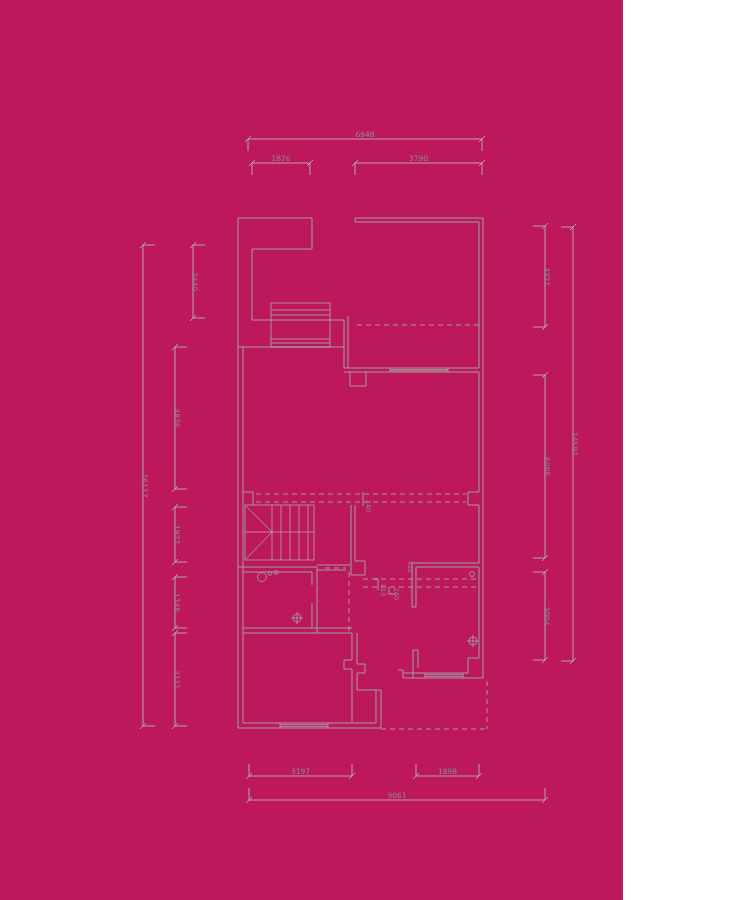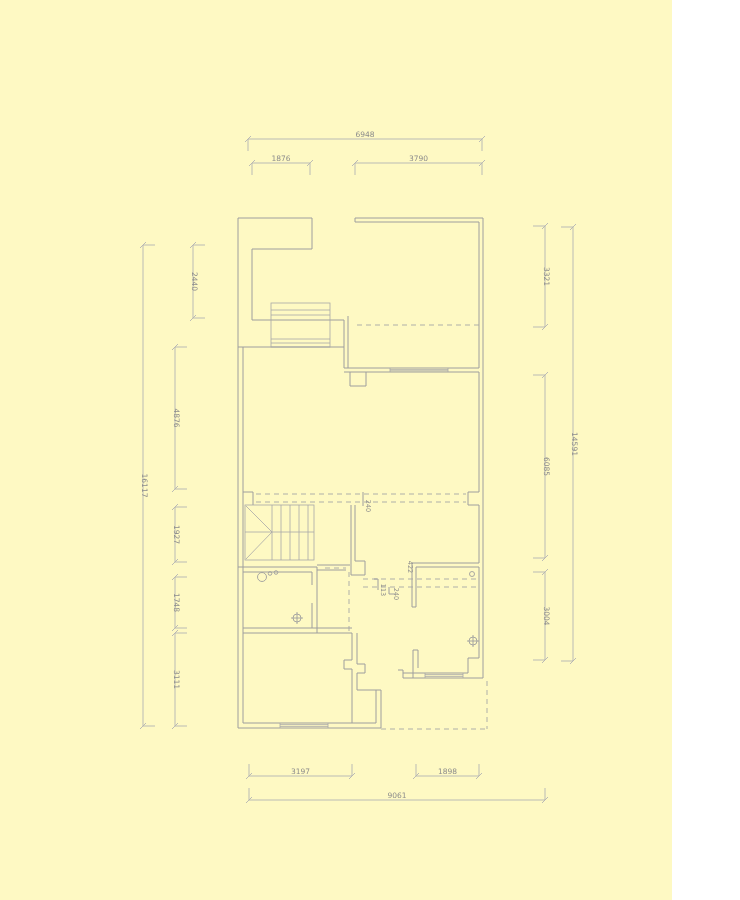--- a/index.html
+++ b/index.html
@@ -1,16 +1,16 @@
 <!DOCTYPE html>
 <html><head>
 <meta charset="utf-8">
 <style>
   html,body{margin:0;padding:0;background:#ffffff;}
-  .canvas{position:relative;width:672px;height:900px;background:#fef9c3;overflow:hidden;
+  .canvas{position:relative;width:623px;height:900px;background:#be185d;overflow:hidden;
           font-family:"DejaVu Sans",sans-serif;}
   svg{display:block;}
   .wall{stroke:#9e9e9e;stroke-width:1;fill:none;}
   .thin{stroke:#a8a8a8;stroke-width:0.8;fill:none;}
   .dash{stroke:#a6a6a6;stroke-width:0.9;fill:none;stroke-dasharray:5 4;}
   .dimline{stroke:#b3b3b3;stroke-width:0.9;fill:none;}
   .dimtext{fill:#8c8c8c;font-size:7.5px;font-family:"DejaVu Sans",sans-serif;}
   .inttext{fill:#8c8c8c;font-size:6.5px;font-family:"DejaVu Sans",sans-serif;}
   .fix{stroke:#9e9e9e;stroke-width:0.9;fill:none;}
 </style>

